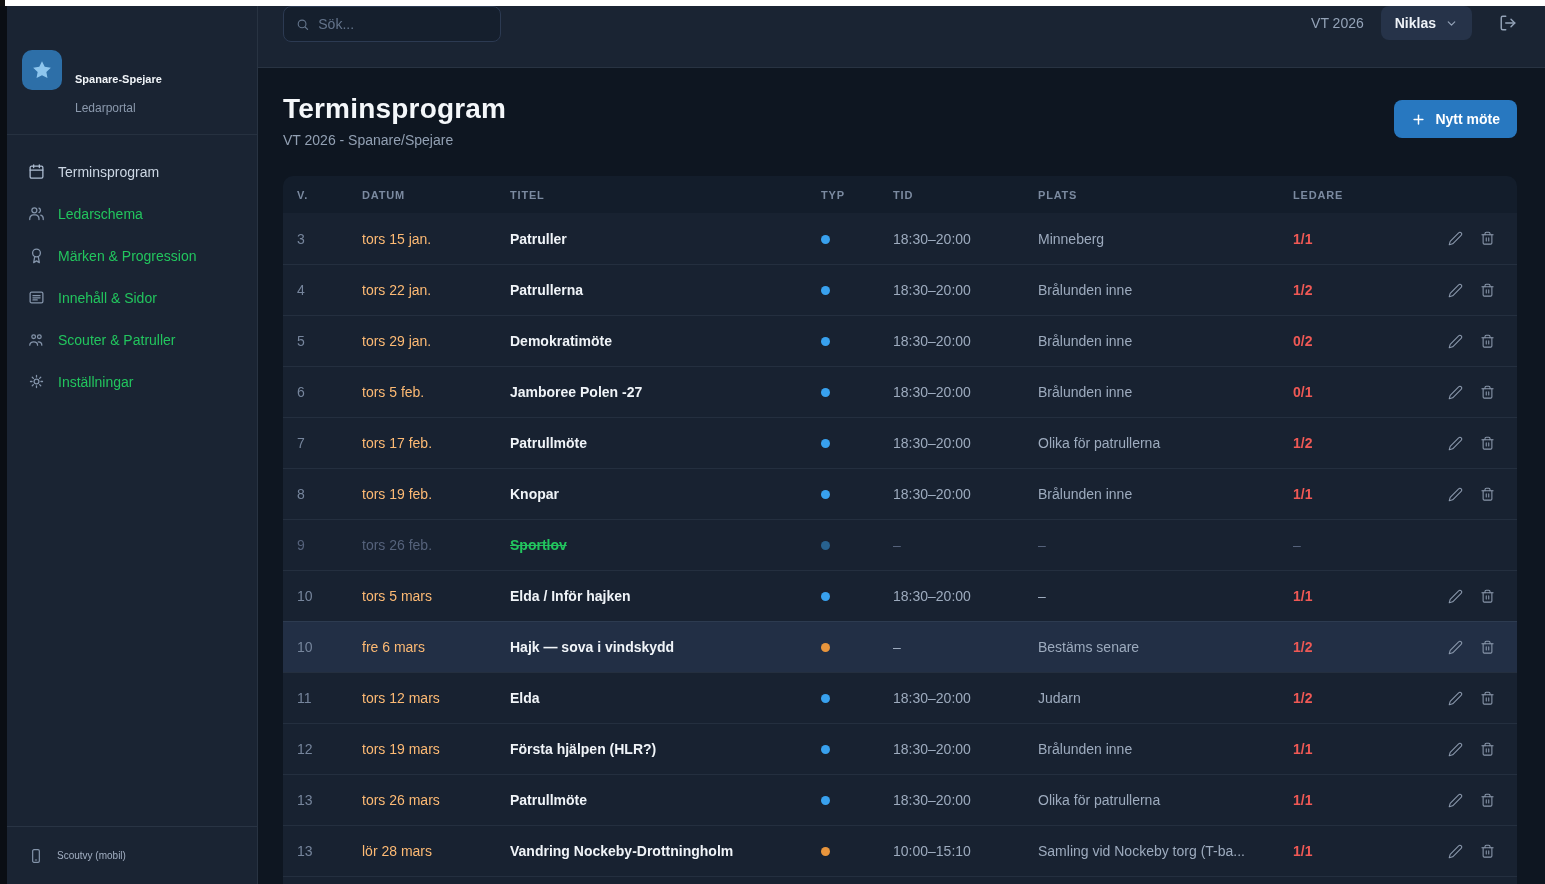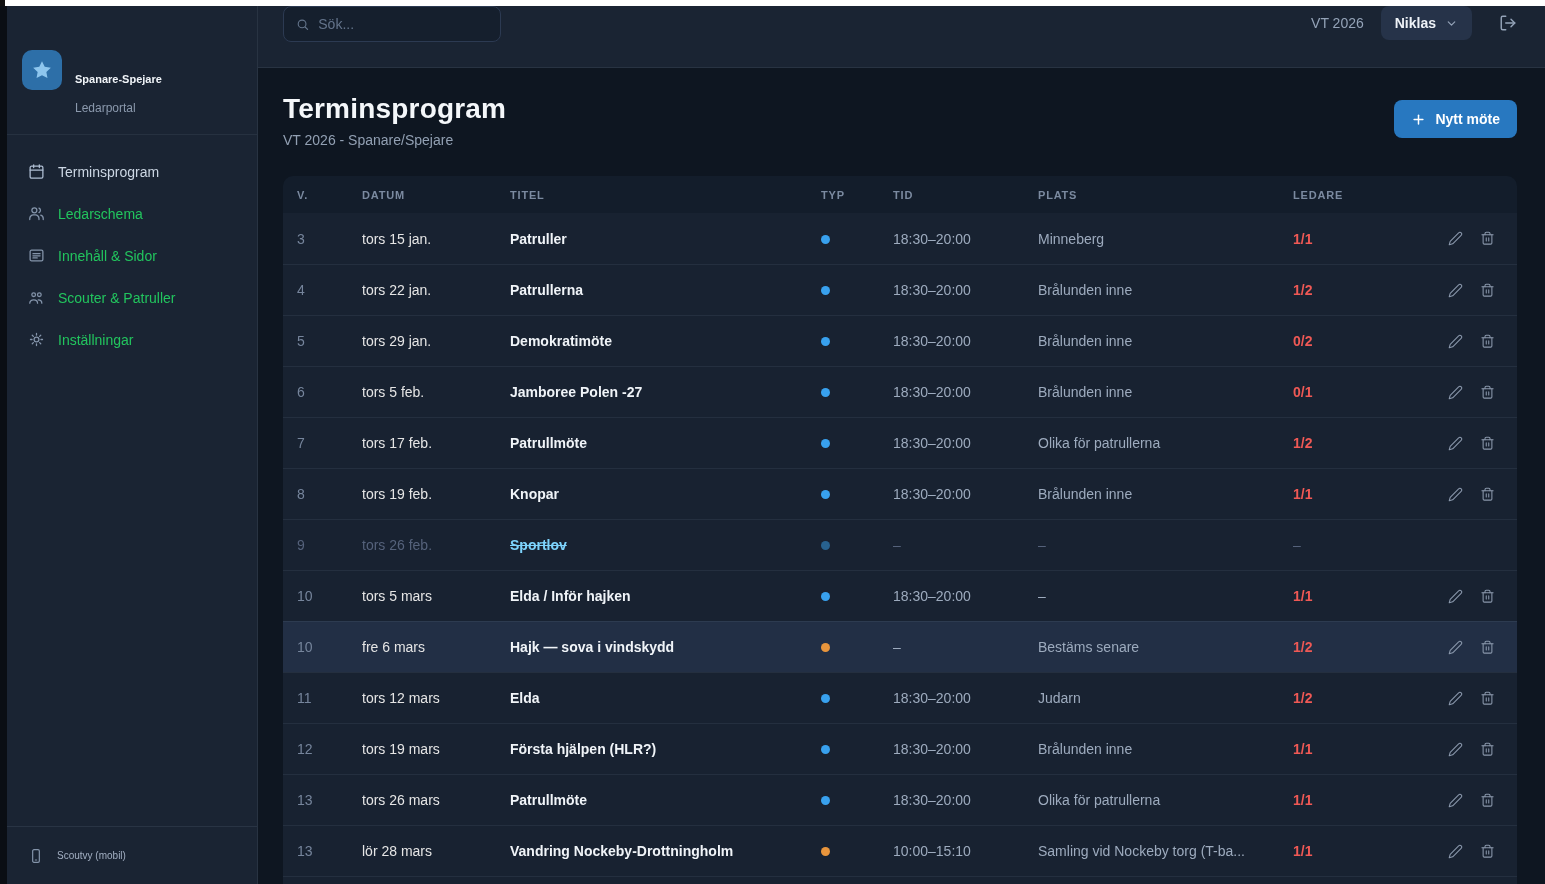--- a/index.html
+++ b/index.html
@@ -62,34 +62,34 @@
 
   
   .table { margin-top:28px; border-radius:10px 10px 0 0; overflow:hidden; }
   .thead { display:grid; grid-template-columns:65px 148px 1fr 72px 145px 255px 125px 77px; align-items:center; height:37px; background:#131d2b; padding:0 22px 0 14px; }
   .th { font-size:11px; font-weight:700; color:#7b8aa0; letter-spacing:.8px; text-transform:uppercase; }
   .trow { display:grid; grid-template-columns:65px 148px 1fr 72px 145px 255px 125px 77px; align-items:center; height:51px; background:#182231; padding:0 22px 0 14px; border-top:1px solid rgba(148,163,184,.10); cursor:pointer; }
   .trow:first-child { border-top:none; }
   .trow.highlighted { background:#222f45; }
   .c { font-size:14px; white-space:nowrap; overflow:hidden; text-overflow:ellipsis; }
   .c.week { color:#76859c; }
-  .c.date { color:#e5e5e5; }
+  .c.date { color:#fdba74; }
   .c.title { color:#f0f4f8; font-weight:700; padding-right:12px; }
   .dot { display:inline-block; width:9px; height:9px; border-radius:50%; }
   .c.time { color:#9dabbe; }
   .c.place { color:#9dabbe; padding-right:10px; }
   .c.leaders { color:#ef5955; font-weight:600; }
   .c.actions { display:flex; justify-content:flex-end; gap:17px; overflow:visible; }
   .act { display:flex; cursor:pointer; }
   .act svg { width:15px; height:15px; stroke:#8a98ac; stroke-width:1.7; fill:none; stroke-linecap:round; stroke-linejoin:round; }
 
   .trow.cancelled .c.week, .trow.cancelled .c.date,
   .trow.cancelled .c.time, .trow.cancelled .c.place,
   .trow.cancelled .c.leaders { color:#55627b; font-weight:400; }
-  .trow.cancelled .c.title { color:#7dd3fc; text-decoration:line-through; }
+  .trow.cancelled .c.title { color:#22c55e; text-decoration:line-through; }
   .trow.cancelled .dot { opacity:.5; }
   .trow.cancelled .c.actions { visibility:hidden; }
 
   .partial-row { height:20px; background:#182231; border-top:1px solid rgba(148,163,184,.10); }
 </style>
 </head>
 <body>
 
 <div class="canvas">
   <div class="top-strip"></div>
@@ -121,20 +121,27 @@
             <span class="nav-label">Terminsprogram</span>
           </div>
           <div class="nav-item">
             <svg viewBox="0 0 24 24">
               <circle cx="9" cy="7.5" r="3.5"></circle>
               <path d="M2.5 20.5v-1.5a5 5 0 0 1 5-5h3a5 5 0 0 1 5 5v1.5"></path>
               <path d="M15.5 4.3a3.5 3.5 0 0 1 0 6.4"></path>
               <path d="M21.5 20.5v-1.5a5 5 0 0 0-3.5-4.7"></path>
             </svg>
             <span class="nav-label">Ledarschema</span>
+          </div>
+          <div class="nav-item">
+            <svg viewBox="0 0 24 24">
+              <circle cx="12" cy="8.5" r="5.5"></circle>
+              <path d="M9.5 13.5 8 22l4-2.4L16 22l-1.5-8.5"></path>
+            </svg>
+            <span class="nav-label">Märken &amp; Progression</span>
           </div>
           <div class="nav-item">
             <svg viewBox="0 0 24 24">
               <rect x="3" y="4.5" width="18" height="15" rx="2"></rect>
               <line x1="7" y1="9.5" x2="17" y2="9.5"></line>
               <line x1="7" y1="12.5" x2="17" y2="12.5"></line>
               <line x1="7" y1="15.5" x2="13" y2="15.5"></line>
             </svg>
             <span class="nav-label">Innehåll &amp; Sidor</span>
           </div>

